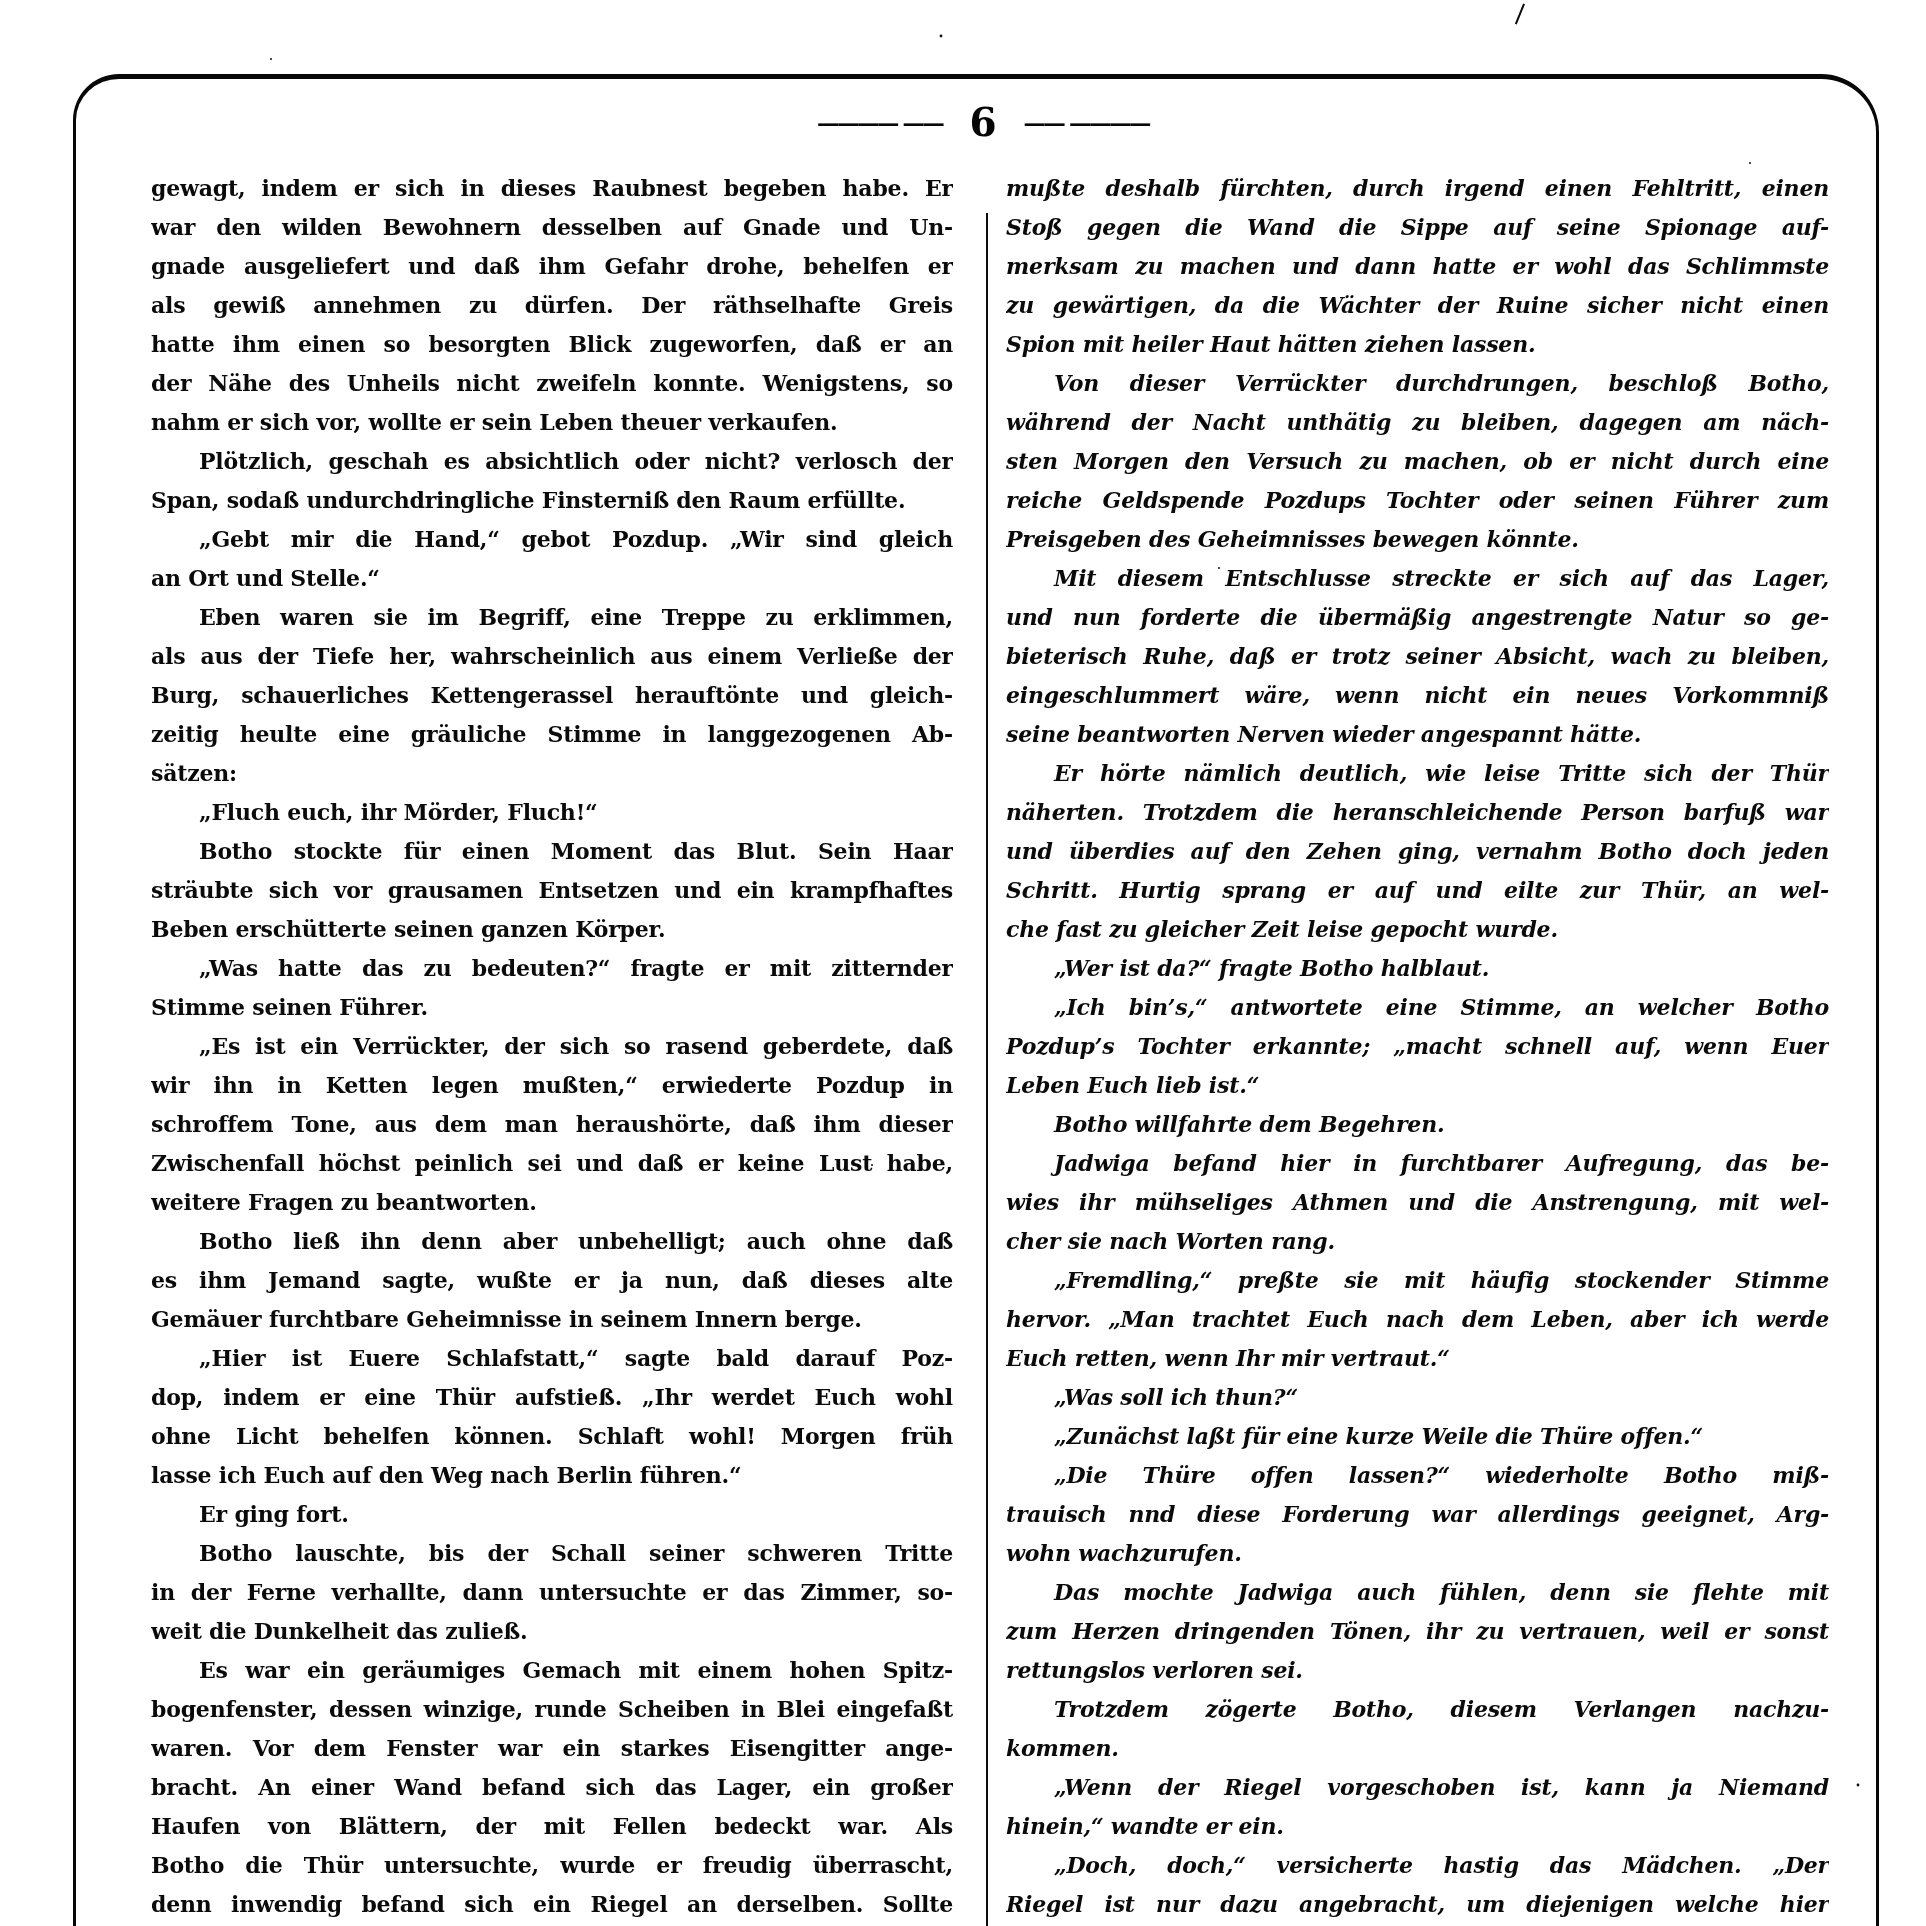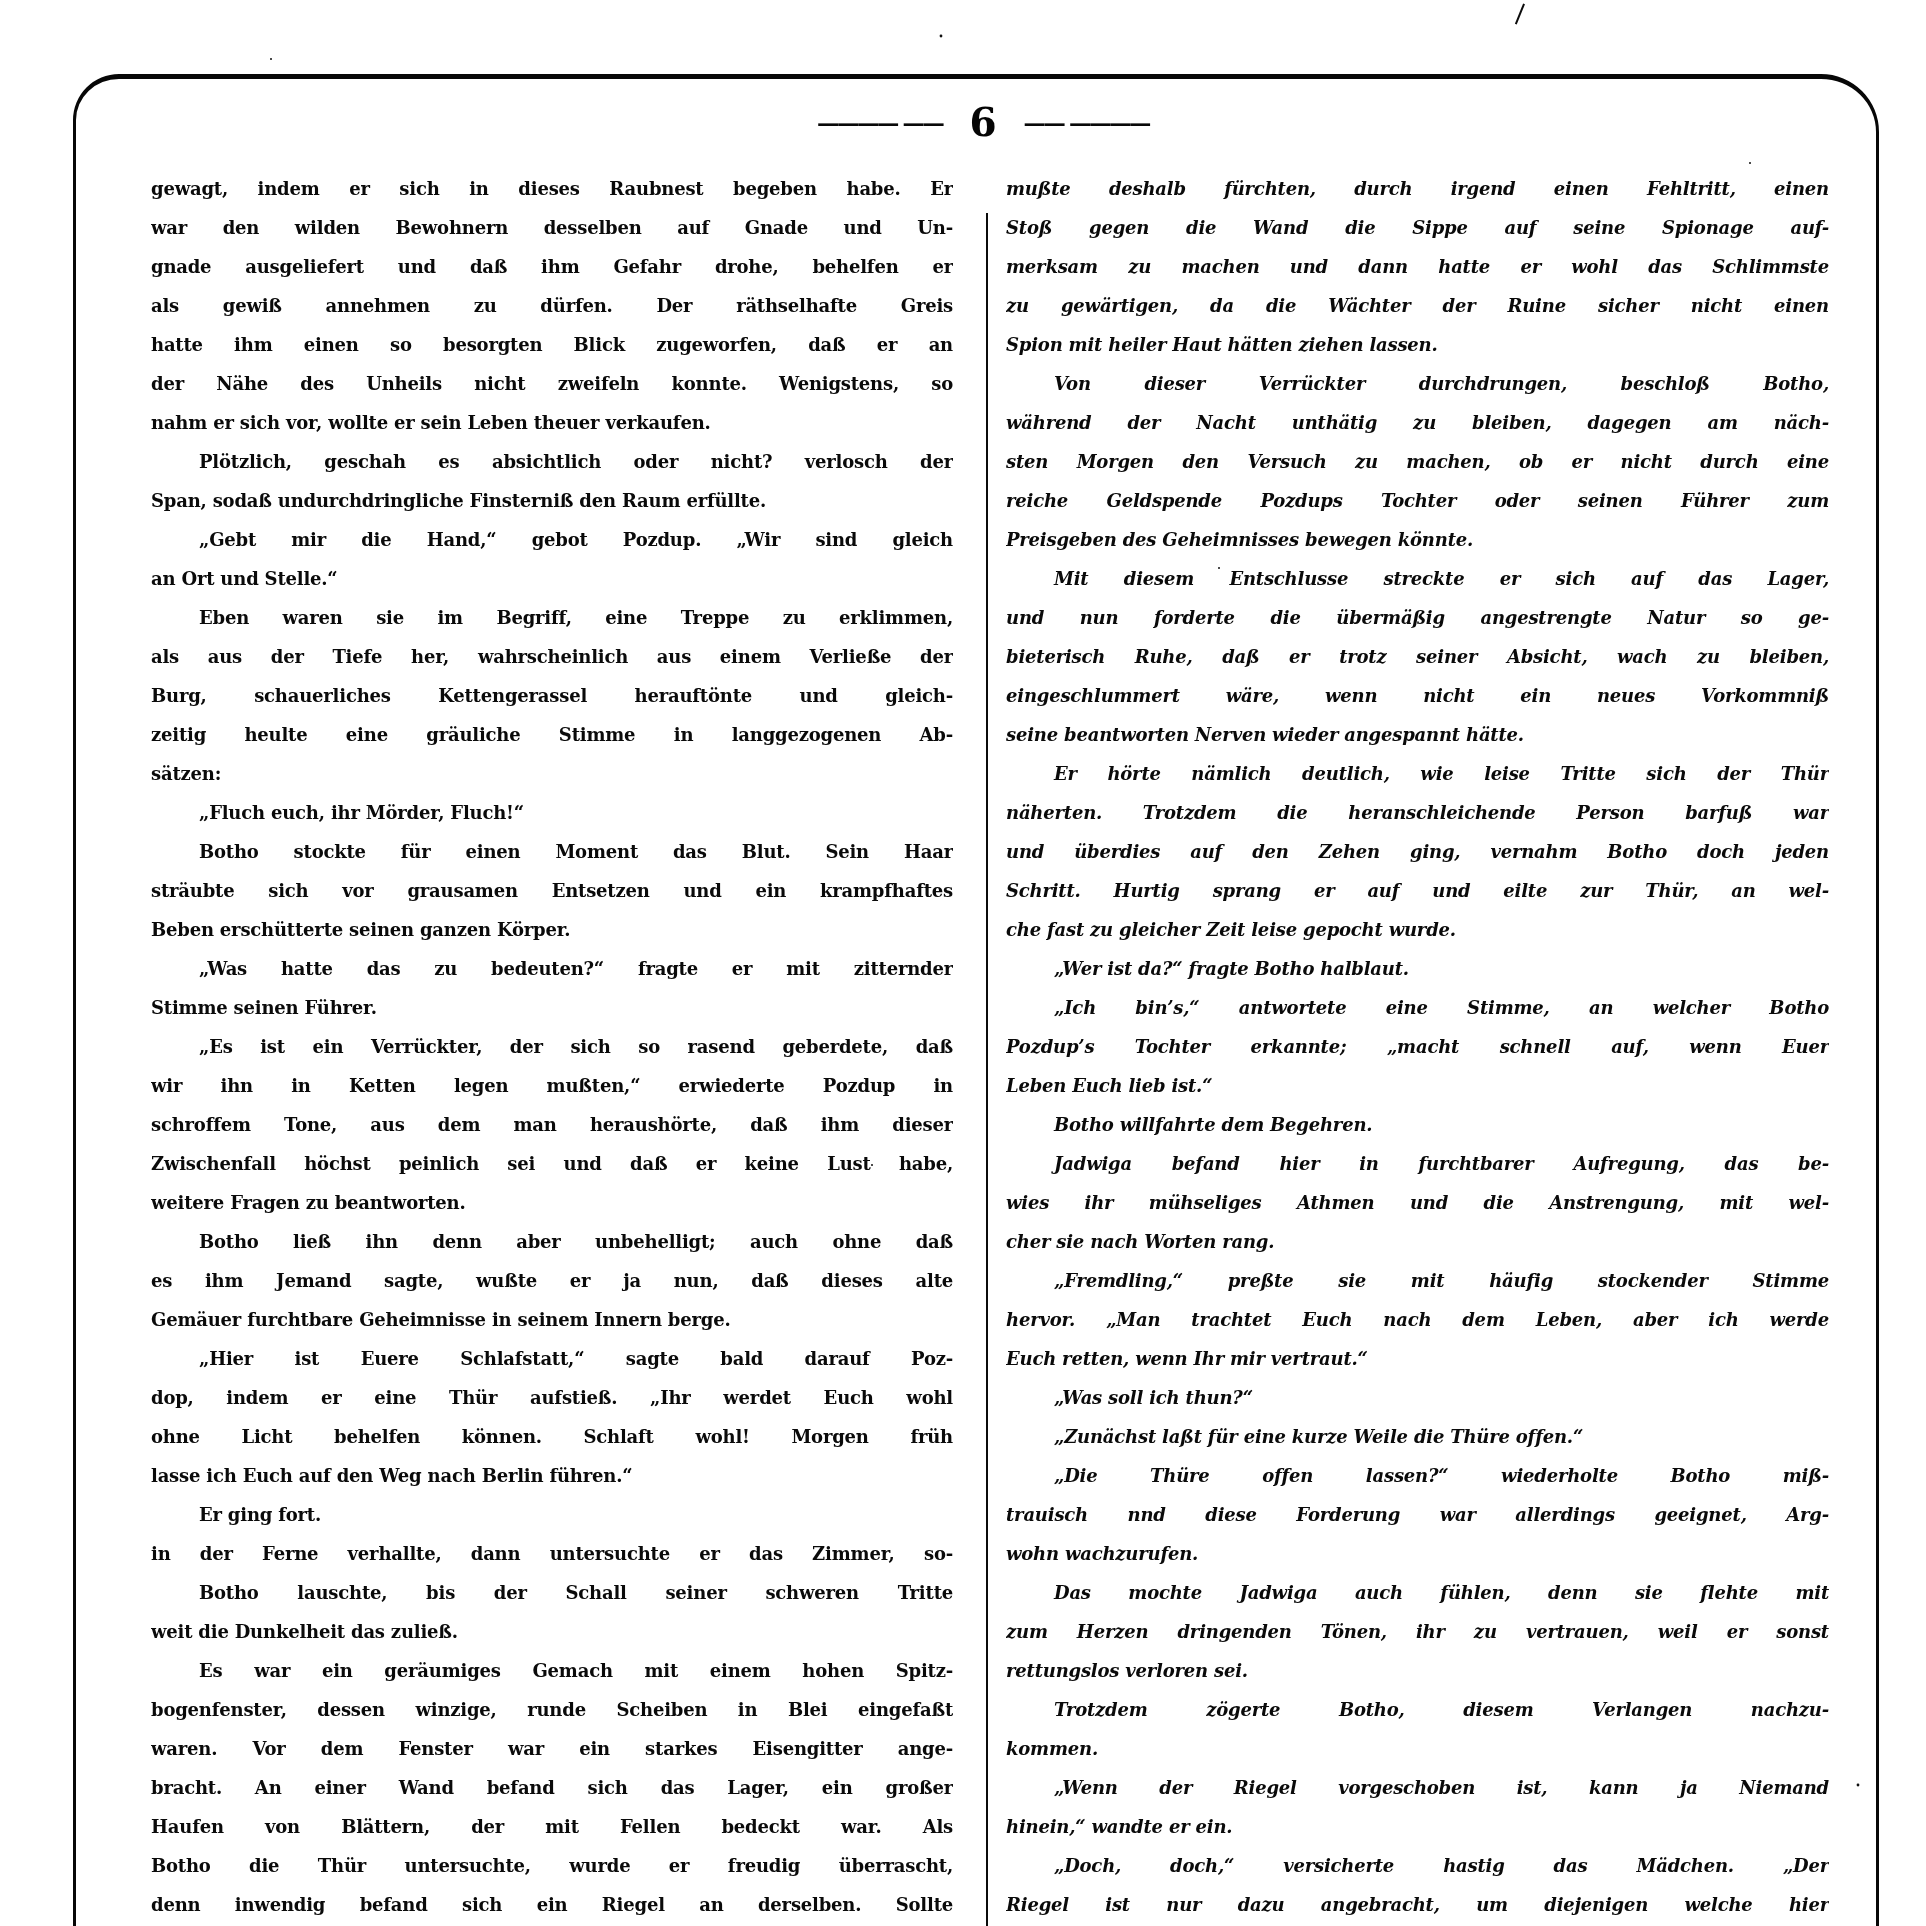--- a/index.html
+++ b/index.html
@@ -30,21 +30,21 @@
     font-size:39px;font-weight:bold;color:#050505;
     font-family:"DejaVu Serif","Liberation Serif",serif;
   }
   
   .divider{
     position:absolute;left:986px;top:213px;width:2.3px;height:2404px;
     background:#0b0b0b;
   }
   .column{
     position:absolute;top:169px;
-    font-size:18px;font-weight:bold;letter-spacing:-0.2px;
+    font-size:22px;font-weight:bold;letter-spacing:-0.2px;
     line-height:39px;color:#0a0a0a;
   }
   .column.left{left:151px;width:802px;}
   .column.right{left:1006px;width:823px;font-style:italic;}
   .line{
     text-align:justify;text-align-last:justify;
     height:39px;overflow:hidden;
   }
   .line.para-end{text-align-last:left;}
   .line.indent{padding-left:48px;box-sizing:border-box;}
@@ -104,22 +104,22 @@
     <div class="line">Zwischenfall höchst peinlich sei und daß er keine Lust habe,</div>
     <div class="line para-end">weitere Fragen zu beantworten.</div>
     <div class="line indent">Botho ließ ihn denn aber unbehelligt; auch ohne daß</div>
     <div class="line">es ihm Jemand sagte, wußte er ja nun, daß dieses alte</div>
     <div class="line para-end">Gemäuer furchtbare Geheimnisse in seinem Innern berge.</div>
     <div class="line indent">„Hier ist Euere Schlafstatt,“ sagte bald darauf Poz-</div>
     <div class="line">dop, indem er eine Thür aufstieß. „Ihr werdet Euch wohl</div>
     <div class="line">ohne Licht behelfen können. Schlaft wohl! Morgen früh</div>
     <div class="line para-end">lasse ich Euch auf den Weg nach Berlin führen.“</div>
     <div class="line indent para-end">Er ging fort.</div>
+    <div class="line indent">Botho lauschte, bis der Schall seiner schweren Tritte</div>
     <div class="line">in der Ferne verhallte, dann untersuchte er das Zimmer, so-</div>
-    <div class="line indent">Botho lauschte, bis der Schall seiner schweren Tritte</div>
     <div class="line para-end">weit die Dunkelheit das zuließ.</div>
     <div class="line indent">Es war ein geräumiges Gemach mit einem hohen Spitz-</div>
     <div class="line">bogenfenster, dessen winzige, runde Scheiben in Blei eingefaßt</div>
     <div class="line">waren. Vor dem Fenster war ein starkes Eisengitter ange-</div>
     <div class="line">bracht. An einer Wand befand sich das Lager, ein großer</div>
     <div class="line">Haufen von Blättern, der mit Fellen bedeckt war. Als</div>
     <div class="line">Botho die Thür untersuchte, wurde er freudig überrascht,</div>
     <div class="line">denn inwendig befand sich ein Riegel an derselben. Sollte</div>
   </div>
 <div class="column right">

